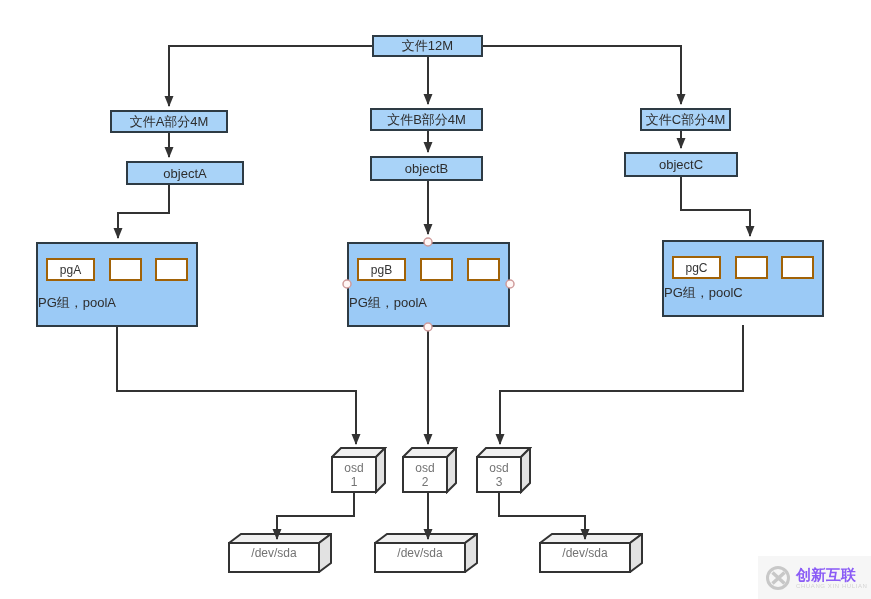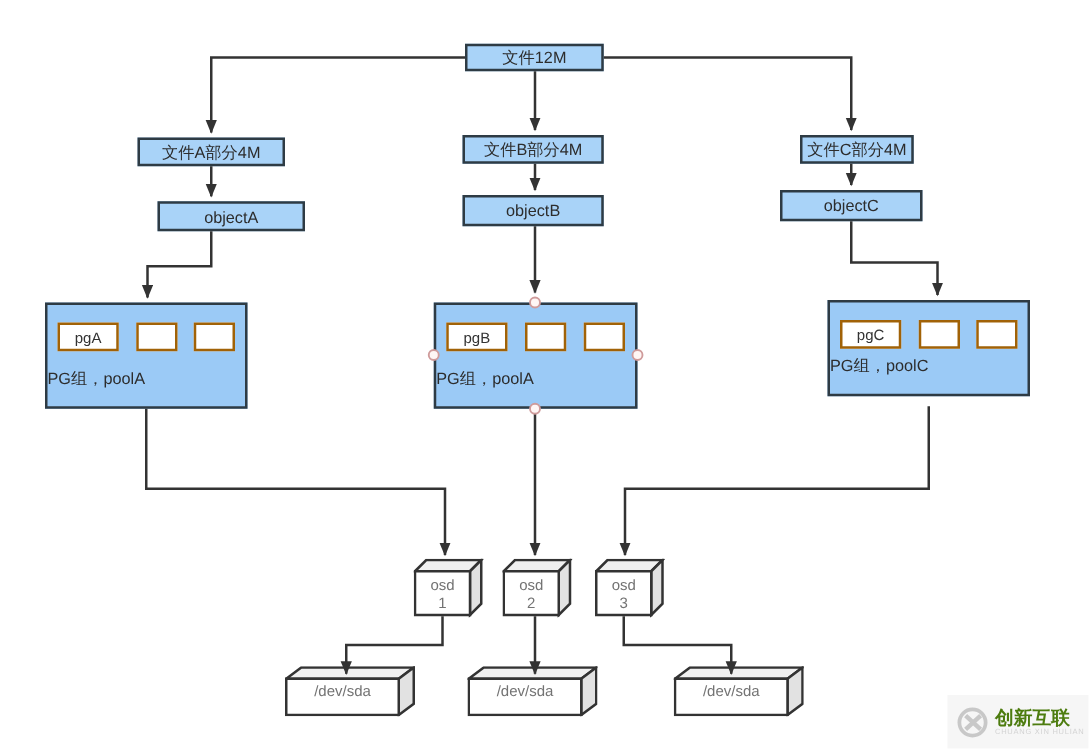--- a/index.html
+++ b/index.html
@@ -43,21 +43,21 @@
     font-size:12px; line-height:14px; color:#737373; text-align:center;
   }
   .osd3d .lbl{ left:1px; top:10px; width:44px; height:35px; }
   .sda3d .lbl{ left:1px; top:10px; width:90px; height:19px; }
   .watermark{
     position:absolute; left:758px; top:556px; width:113px; height:43px;
     background:#f6f6f6; display:flex; align-items:center; gap:5px;
     padding-left:7px; box-sizing:border-box; z-index:6;
   }
   .wm-text{ display:flex; flex-direction:column; }
-  .wm-brand{ font-size:15px; font-weight:bold; color:#4d7c0f; line-height:16px; }
+  .wm-brand{ font-size:15px; font-weight:bold; color:#8b5cf6; line-height:16px; }
   .wm-sub{ font-size:6px; color:#d3d3d3; letter-spacing:0.6px; }
 </style>
 </head>
 <body>
 
 <div class="canvas">
 
   <div class="node" style="left:372px;top:35px;width:111px;height:22px">
     <span>文件12M</span>
   </div>

